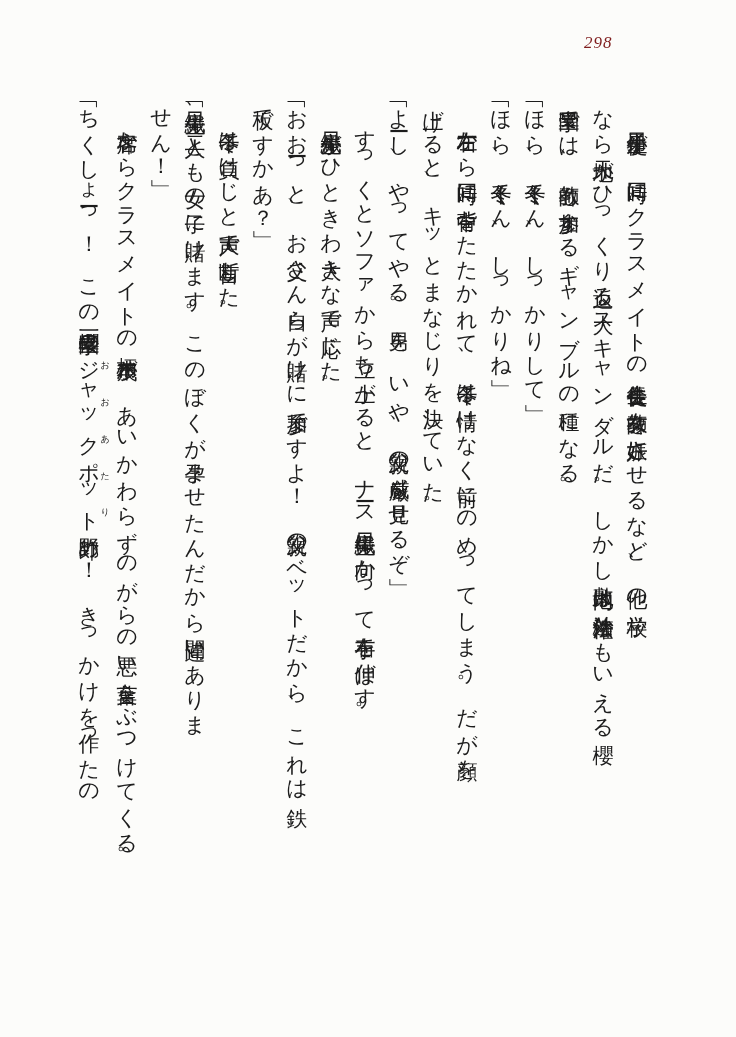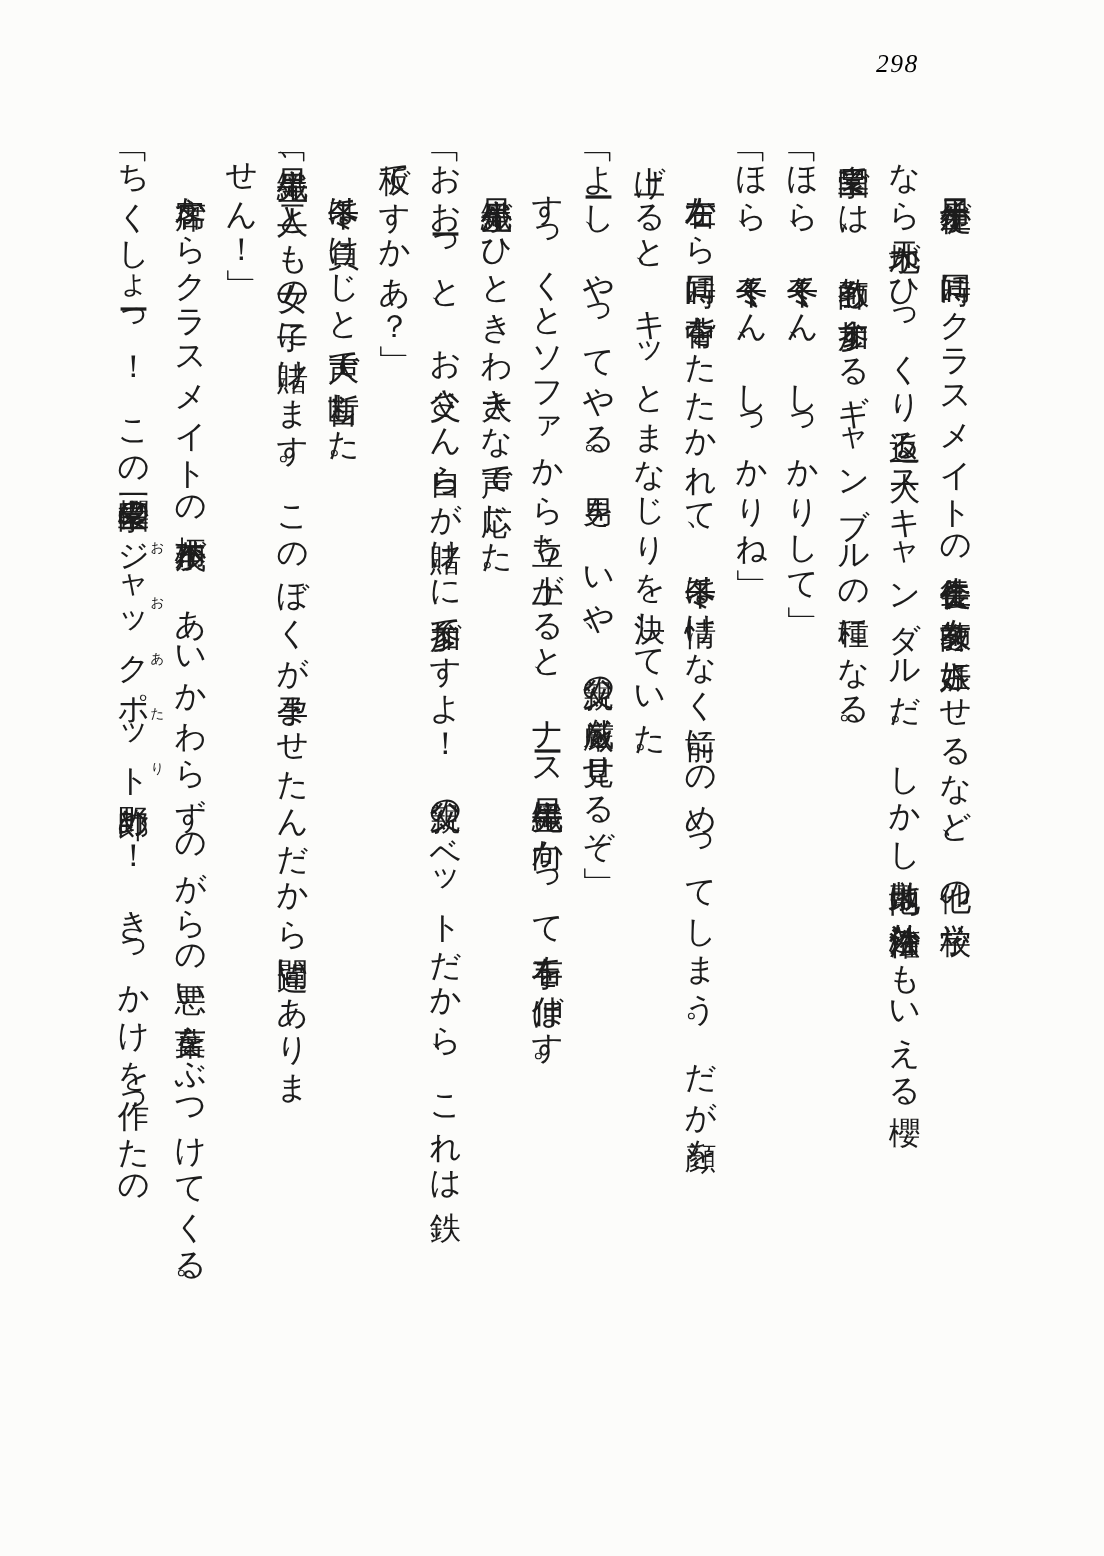--- a/index.html
+++ b/index.html
@@ -16,21 +16,21 @@
     overflow: hidden;
     color: #1c1c1c;
   }
   .page-number {
     position: absolute;
     top: 33px;
     left: 584px;
     font-size: 17px;
     font-style: italic;
     letter-spacing: 1px;
-    color: #000000;
+    color: #7f1d1d;
   }
   .text-block {
     position: absolute;
     top: 94px;
     right: 82px;
     height: 852px;
     writing-mode: vertical-rl;
     -webkit-writing-mode: vertical-rl;
     text-orientation: mixed;
     font-size: 21px;

